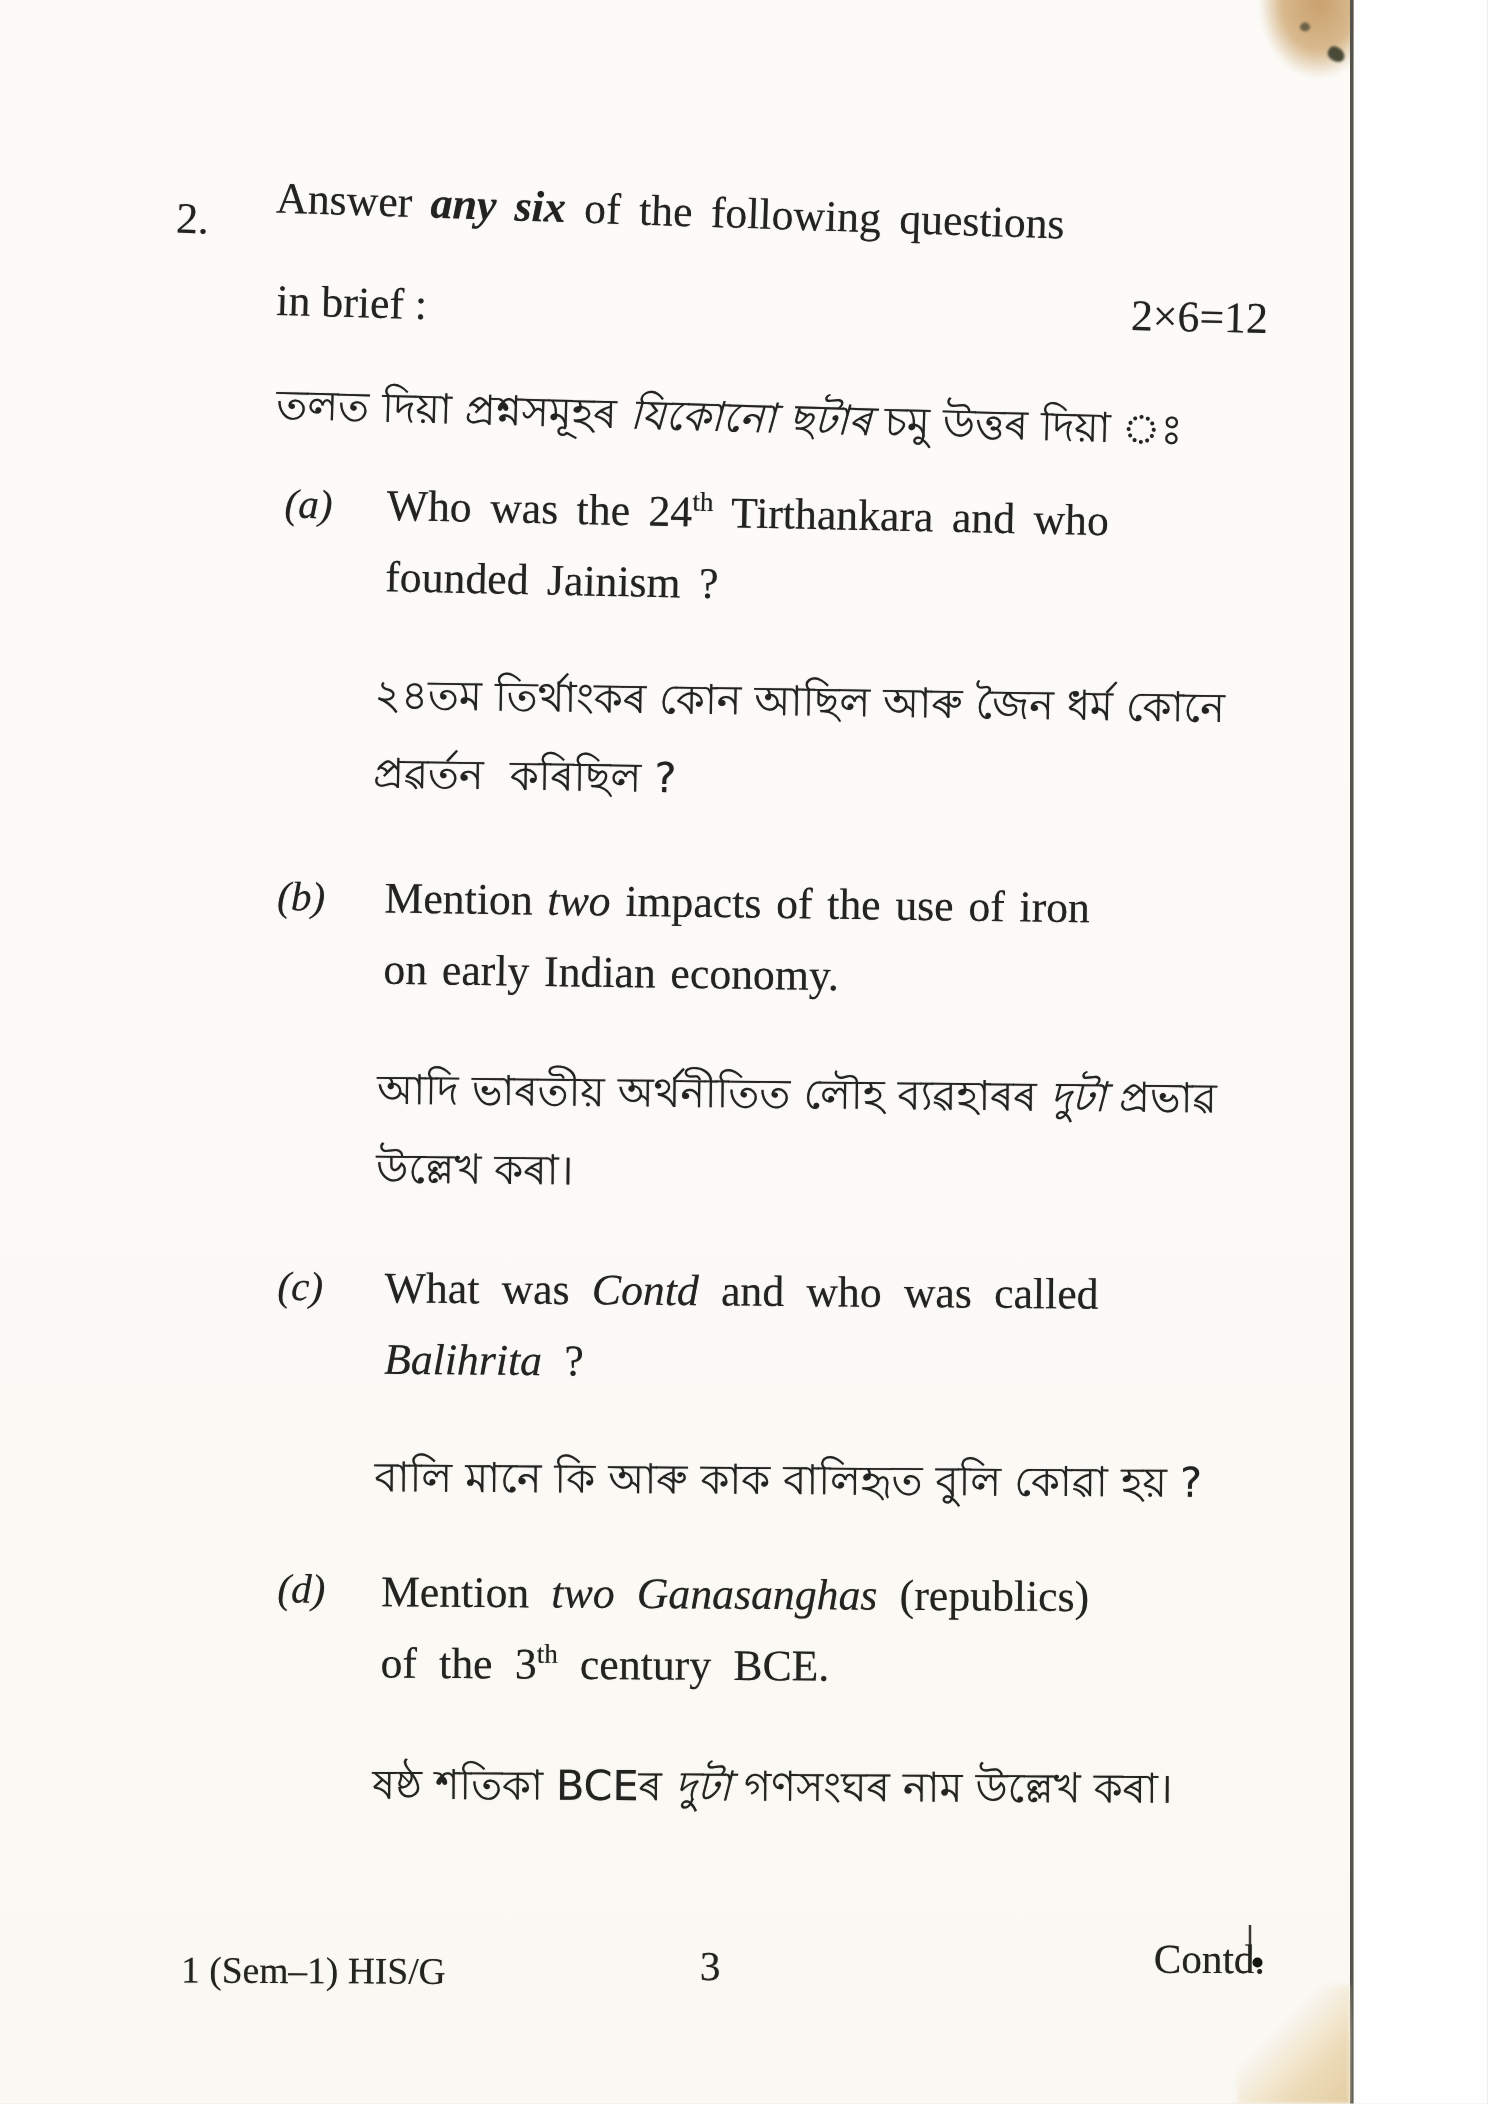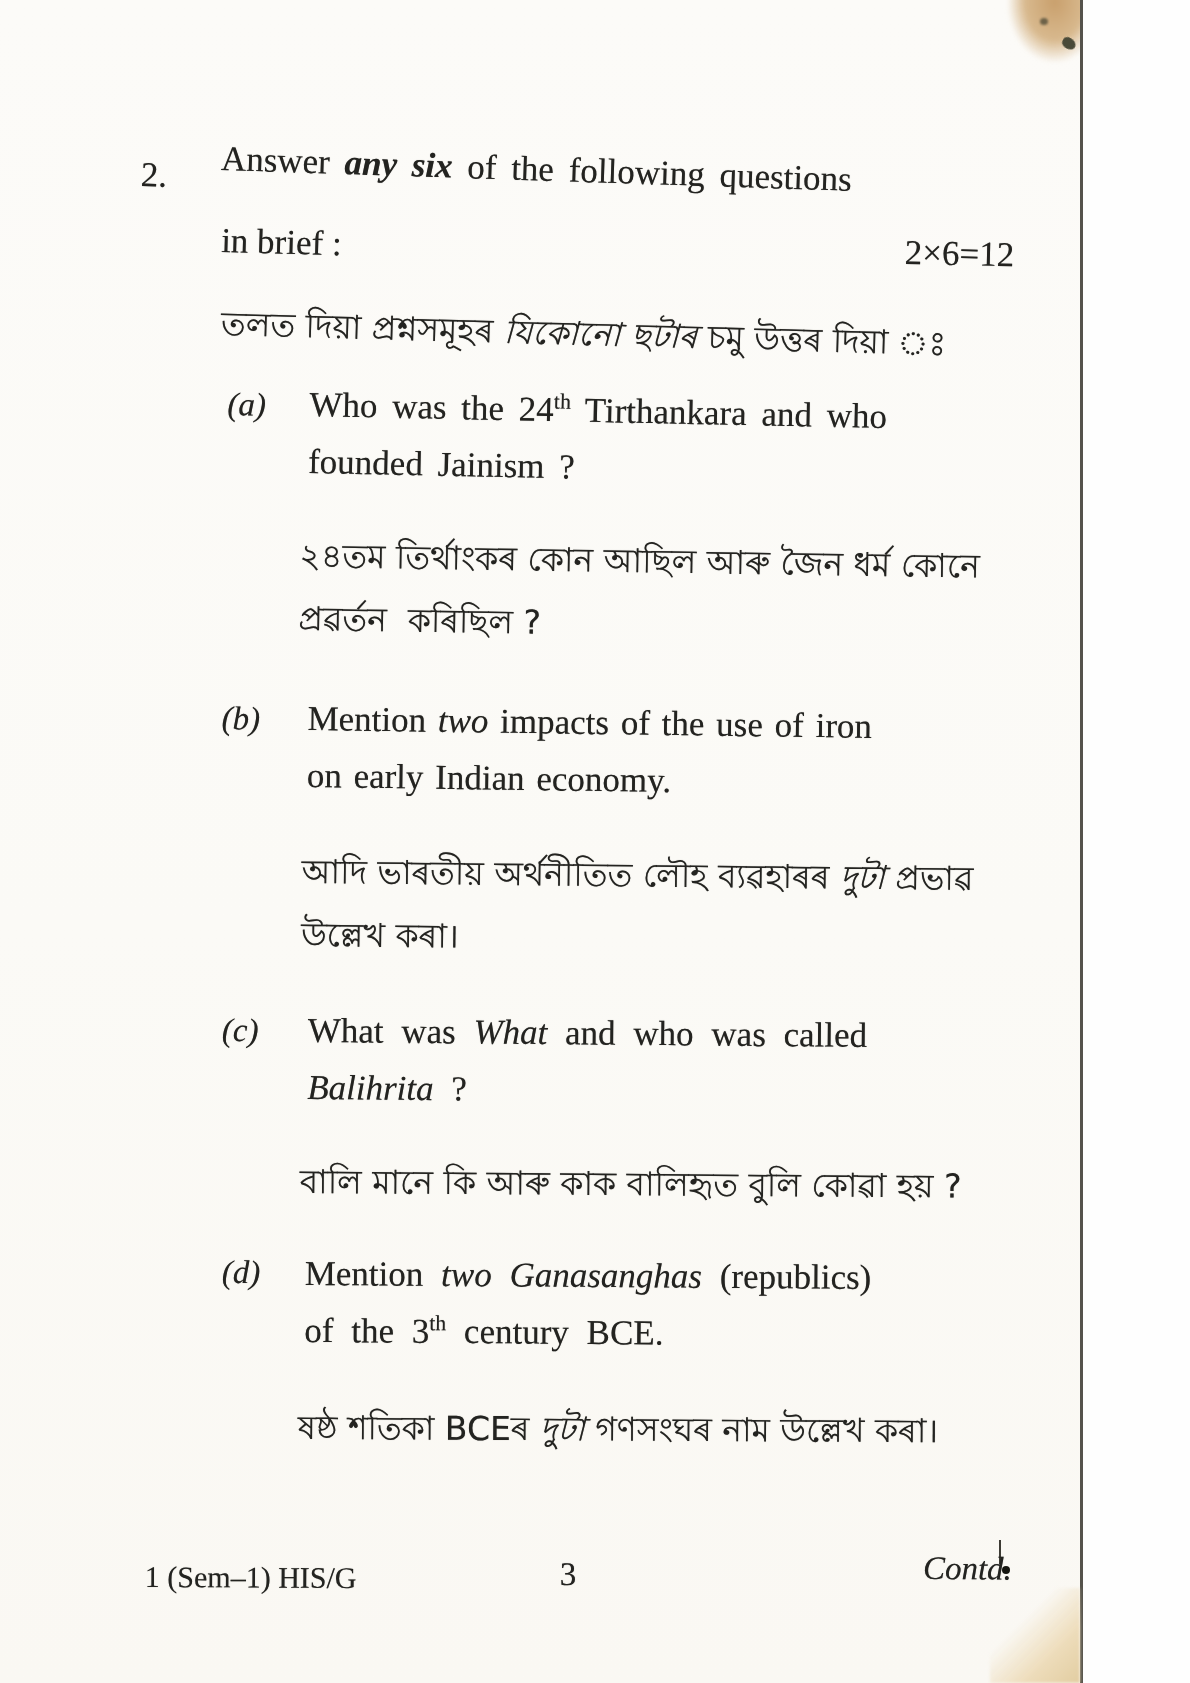--- a/index.html
+++ b/index.html
@@ -97,21 +97,21 @@
   .r13 { transform: rotate(1.3deg); }
   .r12 { transform: rotate(1.2deg); }
   .r09 { transform: rotate(0.9deg); }
   .r08 { transform: rotate(0.8deg); }
   .r06 { transform: rotate(0.6deg); }
   .r05 { transform: rotate(0.5deg); }
   .r04 { transform: rotate(0.4deg); }
   .r03 { transform: rotate(0.3deg); }
   .footer-text { font-size: 30px; }
   .page-num { font-size: 33px; }
-  .contd { font-size: 33px; font-style: italic; }
+  .contd { font-size: 33px; }
 </style>
 </head>
 <body>
 
 <div class="page">
 
   <div class="stain-top"></div>
   <div class="stain-speck-1"></div>
   <div class="stain-speck-2"></div>
   <div class="edge-line"></div>
@@ -137,21 +137,21 @@
   <div class="tline bn r09" style="left:300px; top:524px;"><div>২৪তম তিৰ্থাংকৰ কোন আছিল আৰু জৈন ধৰ্ম কোনে</div><div>প্ৰৱৰ্তন  কৰিছিল ?</div></div>
 
   <div class="tline label r08" style="left:222px; top:700px;">(b)</div>
 
   <div class="tline en ws1 r08" style="left:308px; top:690px;"><div><span>Mention </span><i>two</i><span> impacts of the use of iron</span></div><div>on early Indian economy.</div></div>
 
   <div class="tline bn r06" style="left:302px; top:840px;"><div><span>আদি ভাৰতীয় অৰ্থনীতিত লৌহ ব্যৱহাৰৰ </span><i>দুটা</i><span> প্ৰভাৱ</span></div><div>উল্লেখ কৰা।</div></div>
 
   <div class="tline label r05" style="left:222px; top:1012px;">(c)</div>
 
-  <div class="tline en ws3 r05" style="left:308px; top:1002px;"><div><span>What was </span><i>What</i><span> and who was called</span></div><div><i>Balihrita</i><span> ?</span></div></div>
+  <div class="tline en ws3 r05" style="left:308px; top:1002px;"><div><span>What was </span><i>Contd</i><span> and who was called</span></div><div><i>Balihrita</i><span> ?</span></div></div>
 
   <div class="tline bn r04" style="left:300px; top:1150px;">বালি মানে কি আৰু কাক বালিহৃত বুলি কোৱা হয় ?</div>
 
   <div class="tline label r04" style="left:222px; top:1254px;">(d)</div>
 
   <div class="tline en ws3 r04" style="left:305px; top:1245px;"><div><span>Mention </span><i>two Ganasanghas</i><span> (republics)</span></div><div><span>of the 3</span><sup>th</sup><span> century BCE.</span></div></div>
 
   <div class="tline bn r03" style="left:298px; top:1396px;"><span>ষষ্ঠ শতিকা BCEৰ </span><i>দুটা</i><span> গণসংঘৰ নাম উল্লেখ কৰা।</span></div>
 
   <div class="tline footer-text r03" style="left:145px; top:1560px;">1 (Sem–1) HIS/G</div>

